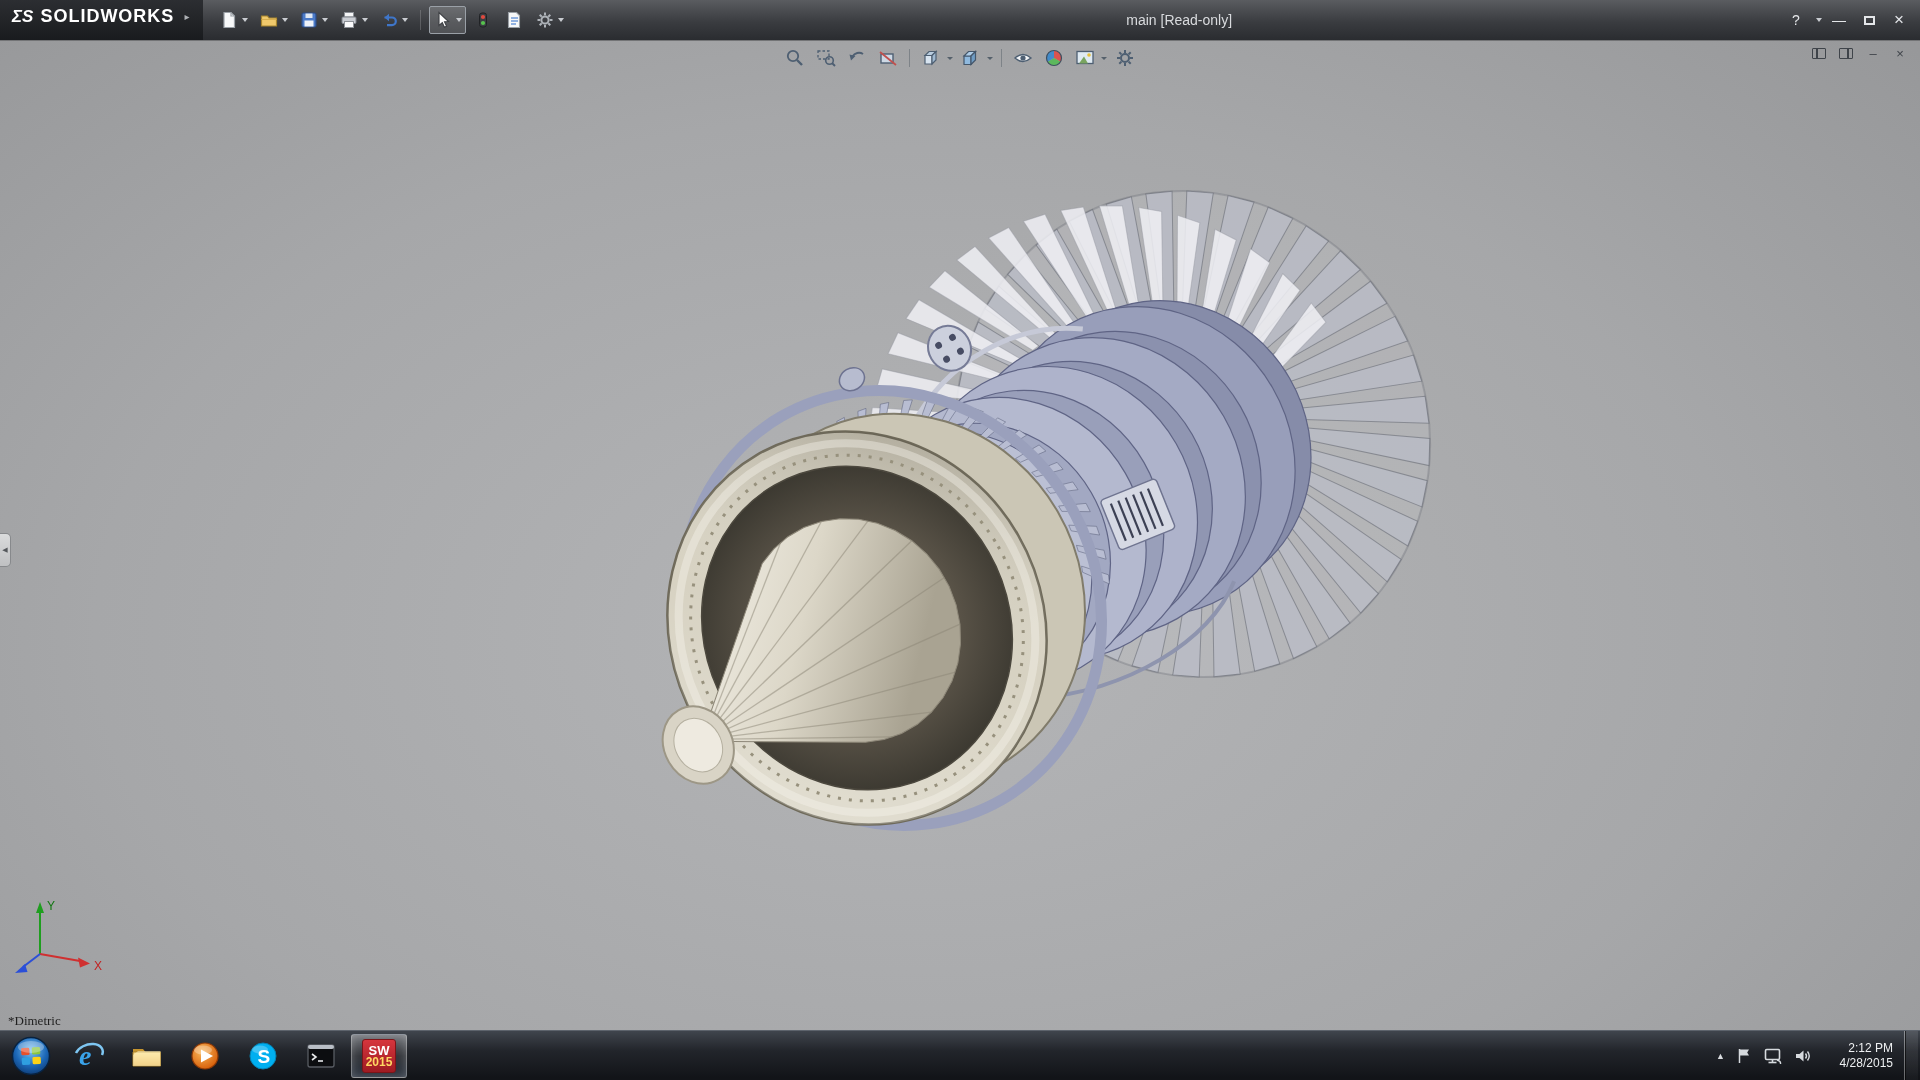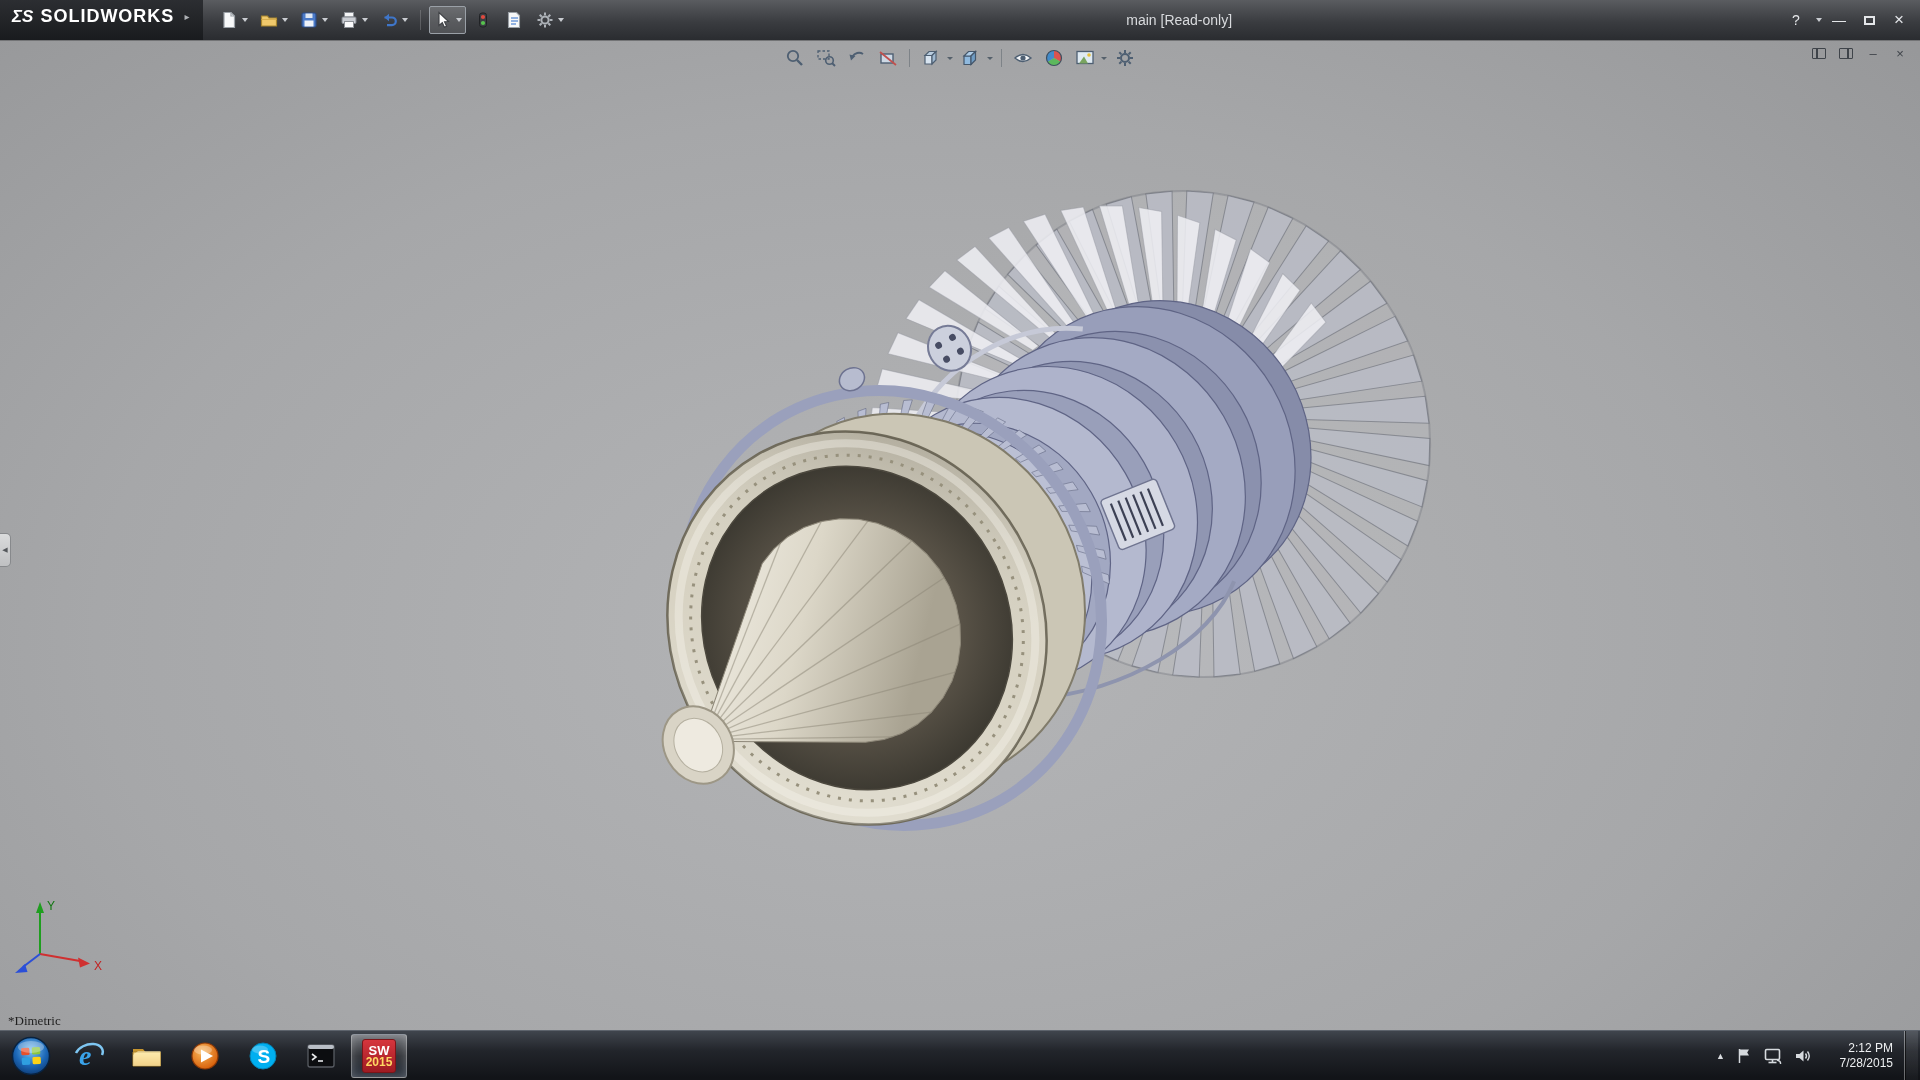--- a/index.html
+++ b/index.html
@@ -577,17 +577,17 @@
     </span>
     <span class="trayicon">
       <svg width="18" height="18">
           <polygon points="2,7 5.5,7 9.5,3.5 9.5,14.5 5.5,11 2,11" fill="#d6dade"></polygon>
           <path d="M11.5 6.5 q2 2.5 0 5" stroke="#d6dade" stroke-width="1.4" fill="none"></path>
           <path d="M13.5 4.5 q3.5 4.5 0 9" stroke="#d6dade" stroke-width="1.4" fill="none"></path>
         </svg>
     </span>
     <div class="clock">
       <div>2:12 PM</div>
-      <div>7/28/2015</div>
+      <div>4/28/2015</div>
     </div>
     <div class="showdesk"></div>
   </div>
 </div>
 
 </body></html>

